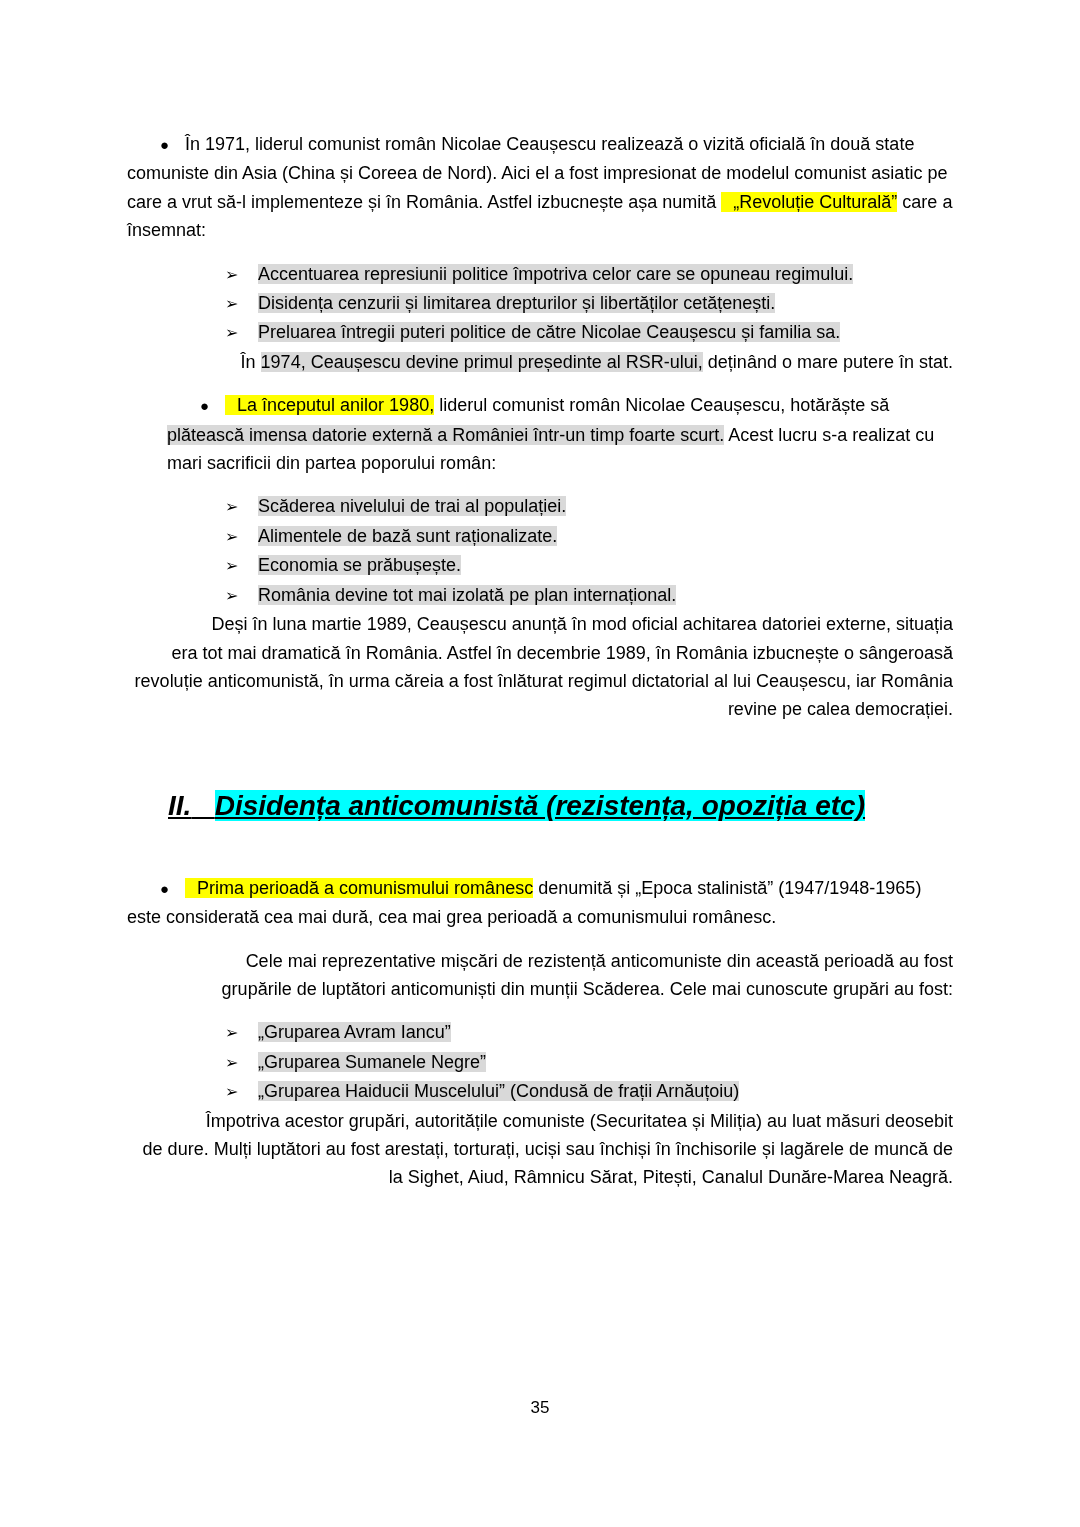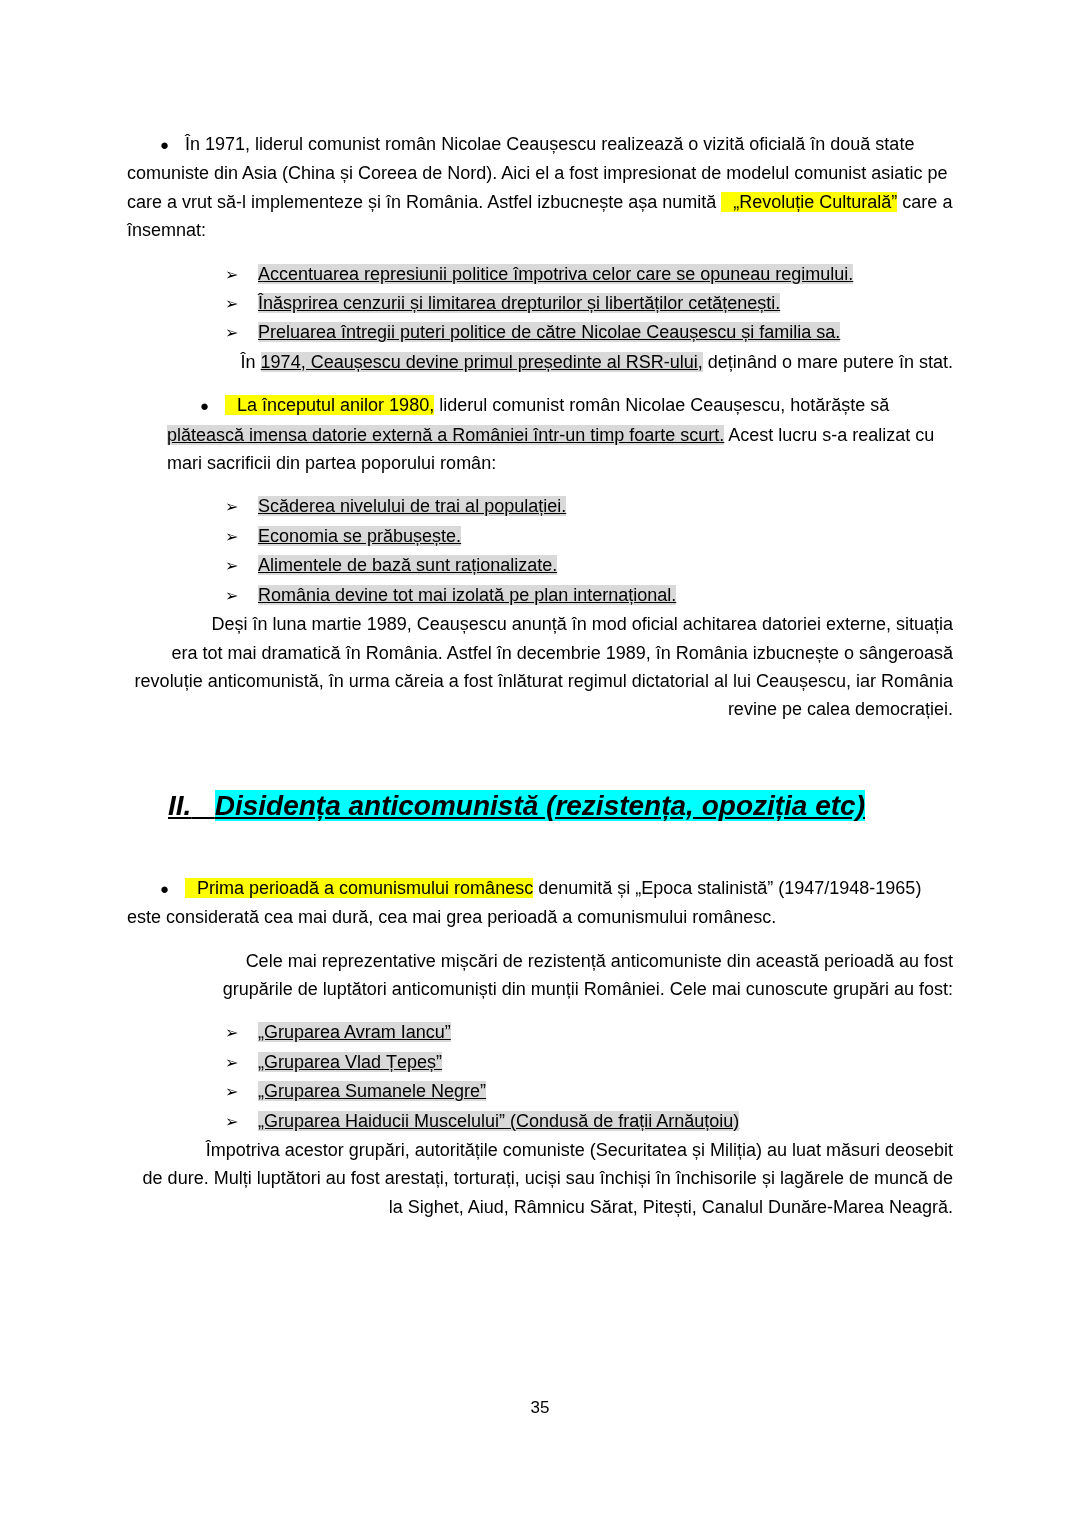--- a/index.html
+++ b/index.html
@@ -36,21 +36,21 @@
   }
   .spaced { margin-top: 15px; margin-left: 40px; }
   .list { margin-top: 15px; padding-left: 98px; }
   .list-item { margin: 0; }
   .arrow {
     display: inline-block;
     width: 33px;
     font-size: 16px;
   }
   .hl-yellow { background: var(--hl-yellow); padding-left: 12px; }
-  .hl-gray { background: var(--hl-gray); text-decoration: underline; }
+  .hl-gray { background: var(--hl-gray); }
   .hl-cyan { background: var(--hl-cyan); }
   .heading {
     margin: 62px 0 48px 41px;
     font-size: 28px;
     font-weight: bold;
     font-style: italic;
     text-decoration: underline;
     line-height: 40px;
   }
   .heading-num::after { content: "\00a0\00a0\00a0"; }
@@ -65,46 +65,45 @@
 </style>
 </head>
 <body>
 
 <div class="doc">
 
   <p class="para bulleted"><span class="bullet">●</span><span>În 1971, liderul comunist român Nicolae Ceaușescu realizează o vizită oficială în două state comuniste din Asia (China și Coreea de Nord). Aici el a fost impresionat de modelul comunist asiatic pe care a vrut să-l implementeze și în România. Astfel izbucnește așa numită </span><span class="hl-yellow">„Revoluție Culturală”</span><span> care a însemnat:</span></p>
 
   <div class="list">
     <div class="list-item"><span class="arrow">➢</span><span class="hl-gray">Accentuarea represiunii politice împotriva celor care se opuneau regimului.</span></div>
-    <div class="list-item"><span class="arrow">➢</span><span class="hl-gray">Înăsprirea cenzurii și limitarea drepturilor și libertăților cetățenești.</span></div>
+    <div class="list-item"><span class="arrow">➢</span><span class="hl-gray">Disidența cenzurii și limitarea drepturilor și libertăților cetățenești.</span></div>
     <div class="list-item"><span class="arrow">➢</span><span class="hl-gray">Preluarea întregii puteri politice de către Nicolae Ceaușescu și familia sa.</span></div>
   </div>
 
   <p class="para indented"><span>În </span><span class="hl-gray">1974, Ceaușescu devine primul președinte al RSR-ului,</span><span> deținând o mare putere în stat.</span></p>
 
   <p class="para bulleted spaced"><span class="bullet">●</span><span class="hl-yellow">La începutul anilor 1980,</span><span> liderul comunist român Nicolae Ceaușescu, hotărăște să </span><span class="hl-gray">plătească imensa datorie externă a României într-un timp foarte scurt.</span><span> Acest lucru s-a realizat cu mari sacrificii din partea poporului român:</span></p>
 
   <div class="list">
     <div class="list-item"><span class="arrow">➢</span><span class="hl-gray">Scăderea nivelului de trai al populației.</span></div>
+    <div class="list-item"><span class="arrow">➢</span><span class="hl-gray">Alimentele de bază sunt raționalizate.</span></div>
     <div class="list-item"><span class="arrow">➢</span><span class="hl-gray">Economia se prăbușește.</span></div>
-    <div class="list-item"><span class="arrow">➢</span><span class="hl-gray">Alimentele de bază sunt raționalizate.</span></div>
     <div class="list-item"><span class="arrow">➢</span><span class="hl-gray">România devine tot mai izolată pe plan internațional.</span></div>
   </div>
 
   <p class="para indented"><span>Deși în luna martie 1989, Ceaușescu anunță în mod oficial achitarea datoriei externe, situația era tot mai dramatică în România. Astfel în decembrie 1989, în România izbucnește o sângeroasă revoluție anticomunistă, în urma căreia a fost înlăturat regimul dictatorial al lui Ceaușescu, iar România revine pe calea democrației.</span></p>
 
   <h2 class="heading"><span class="heading-num">II.</span><span class="hl-cyan">Disidența anticomunistă (rezistența, opoziția etc)</span></h2>
 
   <p class="para bulleted"><span class="bullet">●</span><span class="hl-yellow">Prima perioadă a comunismului românesc</span><span> denumită și „Epoca stalinistă” (1947/1948-1965) este considerată cea mai dură, cea mai grea perioadă a comunismului românesc.</span></p>
 
-  <p class="para indented spaced"><span>Cele mai reprezentative mișcări de rezistență anticomuniste din această perioadă au fost grupările de luptători anticomuniști din munții României. Cele mai cunoscute grupări au fost:</span></p>
+  <p class="para indented spaced"><span>Cele mai reprezentative mișcări de rezistență anticomuniste din această perioadă au fost grupările de luptători anticomuniști din munții Scăderea. Cele mai cunoscute grupări au fost:</span></p>
 
   <div class="list">
     <div class="list-item"><span class="arrow">➢</span><span class="hl-gray">„Gruparea Avram Iancu”</span></div>
-    <div class="list-item"><span class="arrow">➢</span><span class="hl-gray">„Gruparea Vlad Țepeș”</span></div>
     <div class="list-item"><span class="arrow">➢</span><span class="hl-gray">„Gruparea Sumanele Negre”</span></div>
     <div class="list-item"><span class="arrow">➢</span><span class="hl-gray">„Gruparea Haiducii Muscelului” (Condusă de frații Arnăuțoiu)</span></div>
   </div>
 
   <p class="para indented"><span>Împotriva acestor grupări, autoritățile comuniste (Securitatea și Miliția) au luat măsuri deosebit de dure. Mulți luptători au fost arestați, torturați, uciși sau închiși în închisorile și lagărele de muncă de la Sighet, Aiud, Râmnicu Sărat, Pitești, Canalul Dunăre-Marea Neagră.</span></p>
 
 </div>
 
 <div class="page-number">35</div>
 

